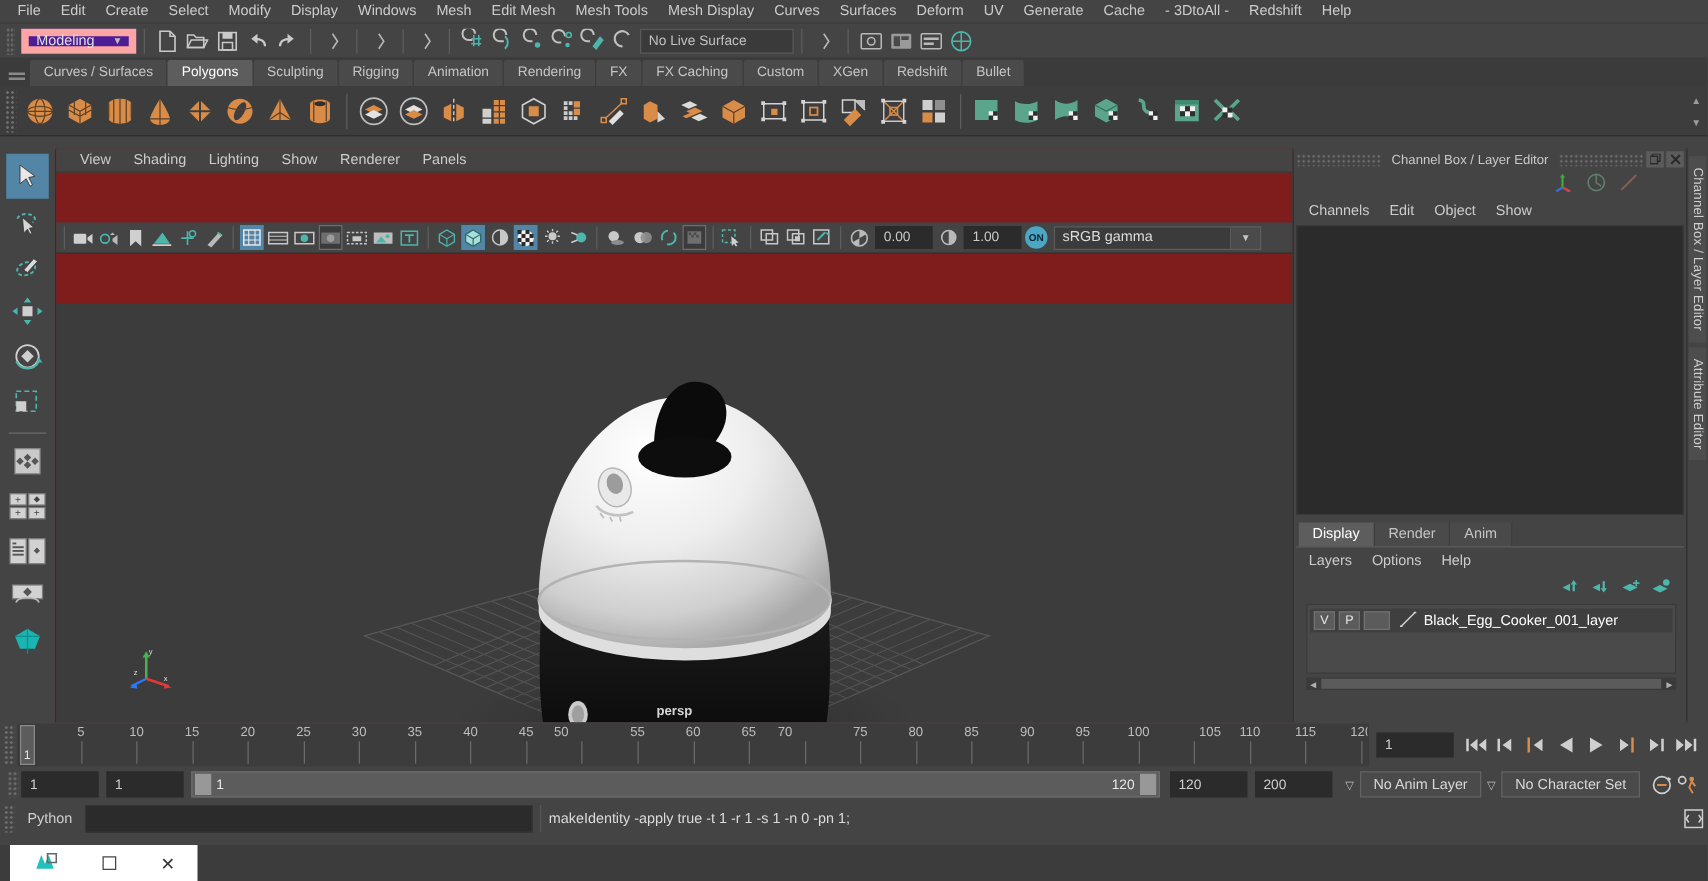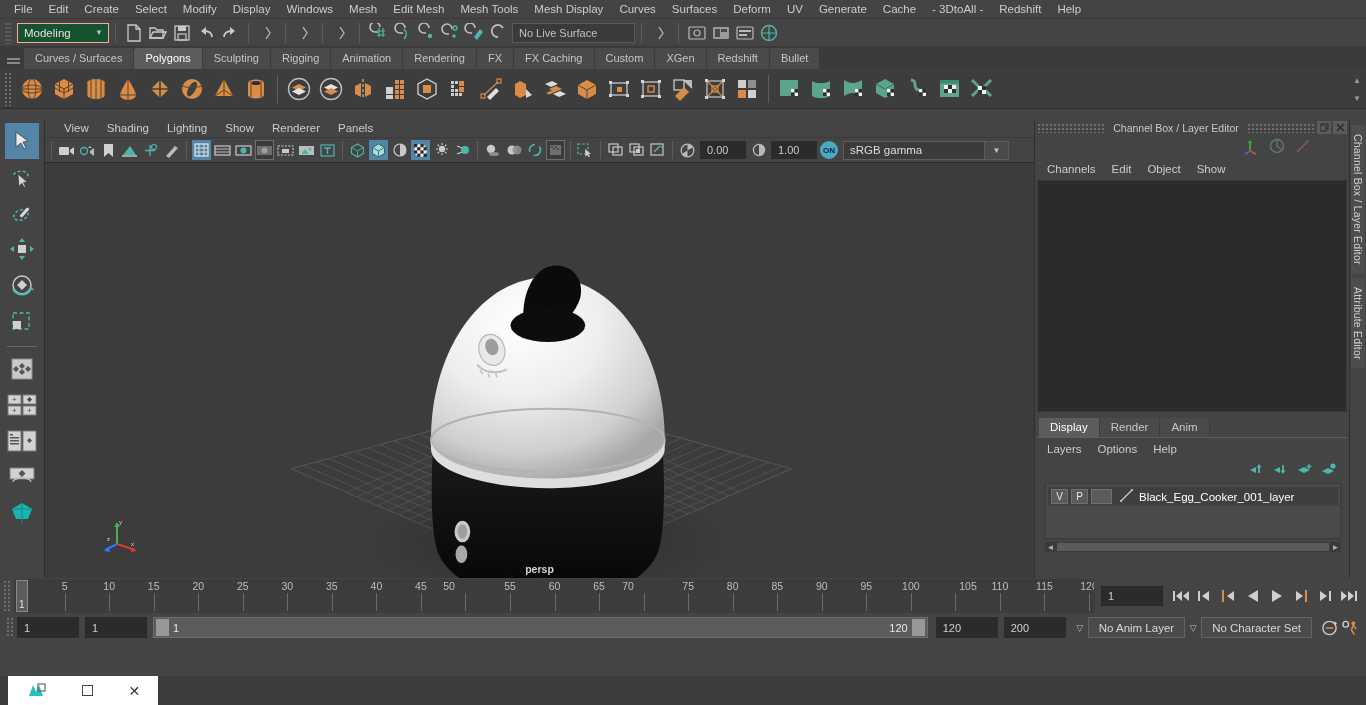--- a/index.html
+++ b/index.html
@@ -33,22 +33,22 @@
     padding-left: 2px;
   }
   .gripdots {
     width: 7px; height: 22px; margin: 0 3px;
     background-image: radial-gradient(circle, #6e6e6e 1px, transparent 1.2px);
     background-size: 3px 4px;
     opacity: .85;
   }
   .menuset-combo {
     display: flex; align-items: center;
-    width: 92px; height: 20px; background: #14532d;
-    border: 1px solid #fca5a5;
+    width: 92px; height: 20px; background: #4c1d95;
+    border: 6px solid #fca5a5;
     margin-left: 2px;
   }
   .menuset-combo .txt { flex: 1; padding-left: 6px; font-size: 11.5px; color: #e0e0e0; }
   .menuset-combo .arrow {
     width: 18px; height: 18px; display: flex; align-items: center; justify-content: center;
     color: #bdbdbd; font-size: 8px;
   }
   .sep-v { width: 1px; height: 20px; background: #5d5d5d; margin: 0 6px; }
   .tbtn {
     width: 24px; height: 24px; display: inline-flex;
@@ -121,21 +121,21 @@
     padding-top: 4px; border-right: 1px solid #2e2e2e;
   }
   .tool {
     width: 34px; height: 36px; display: flex;
     align-items: center; justify-content: center; cursor: default;
   }
   .tool.sel { background: #5285a6; }
   .tool-sep { width: 30px; height: 1px; background: #6a6a6a; margin: 7px 0 4px 0; }
 
   
-  .vpcol { flex: 1; display: flex; flex-direction: column; background: #7f1d1d; min-width: 0; }
+  .vpcol { flex: 1; display: flex; flex-direction: column; background: #7f1d1d; min-width: 0; gap: 40px; }
   .vpmenu {
     height: 19px; background: #444444; display: flex; align-items: center;
     padding-left: 10px; border-bottom: 1px solid #3a3a3a;
   }
   .vpmenu .mi { padding: 2px 9px; font-size: 11.5px; color: #cccccc; cursor: default; }
   .vptools {
     height: 25px; background: #444444; display: flex; align-items: center;
     padding-left: 2px; border-bottom: 1px solid #2e2e2e;
   }
   .vpi {
@@ -1511,20 +1511,32 @@
     </div>
     <div class="vpi" style="margin-right:6px;">
       <svg width="20" height="18" viewBox="0 0 20 18">
           <circle cx="5" cy="5" r="3" fill="none" stroke="#cfcfcf" stroke-width="1.4"></circle>
           <circle cx="13" cy="4" r="2" fill="#d98b48"></circle>
           <path d="M13 6l-2 5 3 5M13 6l3 4" stroke="#d98b48" stroke-width="1.6" fill="none"></path>
         </svg>
     </div>
   </div>
 
+  <div class="cmdrow">
+    <div class="cmd-grip"></div>
+    <div class="cmd-label">Python</div>
+    <div class="cmd-input"></div>
+    <div class="cmd-out">makeIdentity -apply true -t 1 -r 1 -s 1 -n 0 -pn 1;</div>
+    <div class="cmd-icon">
+      <svg width="16" height="16" viewBox="0 0 16 16">
+          <rect x="1" y="1" width="14" height="14" fill="none" stroke="#cfcfcf" stroke-width="1.2"></rect>
+          <path d="M4 5l-2 3 2 3M12 5l2 3-2 3" stroke="#cfcfcf" stroke-width="1.2" fill="none"></path>
+        </svg>
+    </div>
+  </div>
 </div>
 
 <div class="taskbar">
   <div class="tb-win">
     <span>
       <svg width="20" height="18" viewBox="0 0 20 18">
           <path d="M3 15l4-11 3 7 3-7 4 11z" fill="#23c0bd"></path>
           <rect x="12" y="3" width="7" height="7" fill="none" stroke="#666" stroke-width="1.2"></rect>
         </svg>
     </span>

